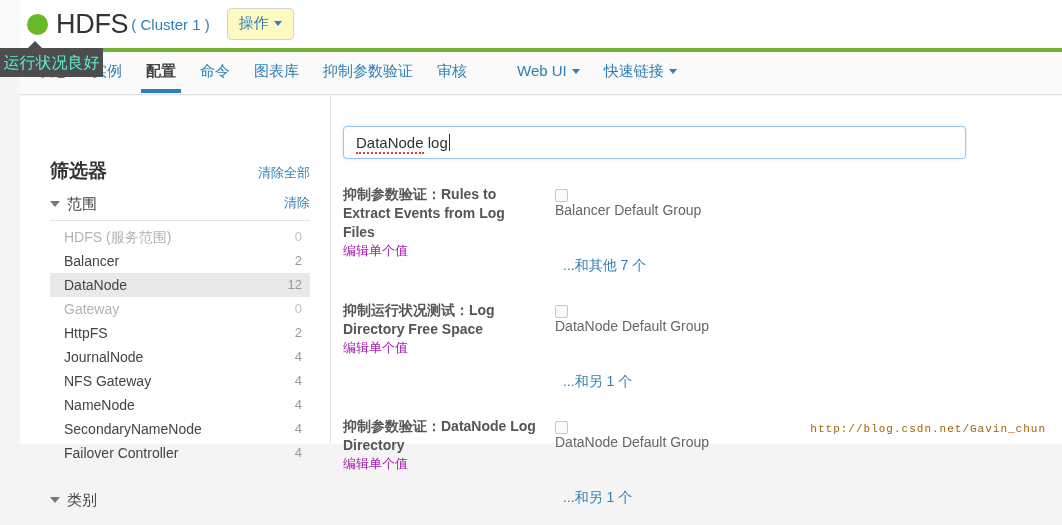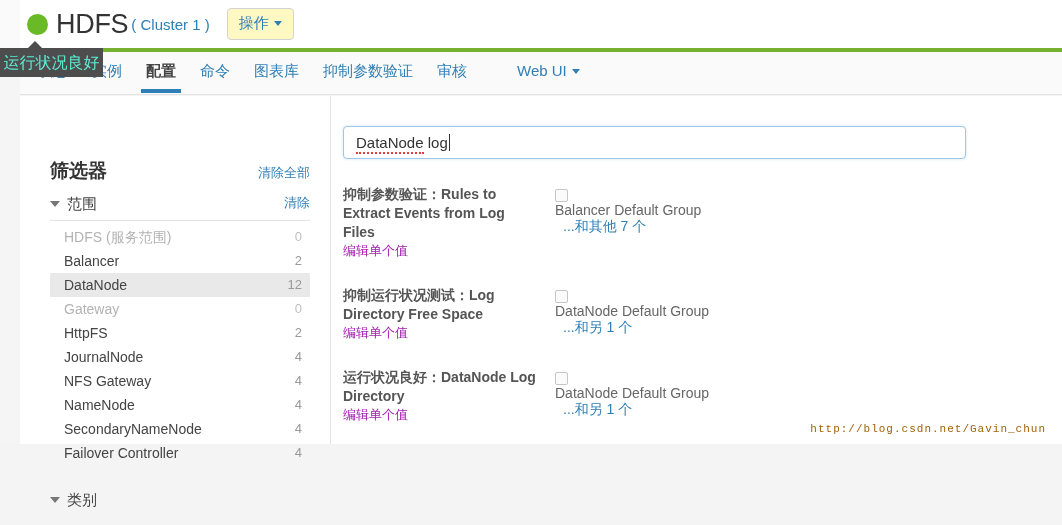--- a/index.html
+++ b/index.html
@@ -303,20 +303,21 @@
     font-size: 14px;
     color: #666666;
     white-space: nowrap;
   }
   .more-link {
     font-size: 14px;
     color: #2f7fb5;
     margin-left: 8px;
     white-space: nowrap;
     cursor: pointer;
+    margin-top: 39px;
   }
 
   
   .watermark {
     position: absolute;
     right: 16px;
     bottom: 9px;
     font-family: "Liberation Mono", "DejaVu Sans Mono", monospace;
     font-size: 11px;
     color: #a16207;
@@ -343,20 +344,21 @@
 
   <div class="tabbar">
     <div class="tab"><span>状态</span></div>
     <div class="tab"><span>实例</span></div>
     <div class="tab active"><span>配置</span></div>
     <div class="tab"><span>命令</span></div>
     <div class="tab"><span>图表库</span></div>
     <div class="tab"><span>抑制参数验证</span></div>
     <div class="tab"><span>审核</span></div>
     <div class="tab gap"><span>Web UI</span><i class="caret"></i></div>
+    <div class="tab"><span>快速链接</span><i class="caret"></i></div>
   </div>
 
   <div class="tooltip">
     <span class="arrow"></span>
     <span>运行状况良好</span>
   </div>
 
   <div class="page">
     <div class="content-wrap">
 
@@ -453,21 +455,21 @@
           </div>
           <div class="result-right">
             <span class="cbx"></span>
             <span class="group-name">DataNode Default Group</span>
             <span class="more-link">...和另 1 个</span>
           </div>
         </div>
 
         <div class="result-row">
           <div class="result-left">
-            <div class="result-name">运行状况良好：DataNode Log Directory</div>
+            <div class="result-name">抑制参数验证：DataNode Log Directory</div>
             <span class="result-edit">编辑单个值</span>
           </div>
           <div class="result-right">
             <span class="cbx"></span>
             <span class="group-name">DataNode Default Group</span>
             <span class="more-link">...和另 1 个</span>
           </div>
         </div>
 
       </div>

